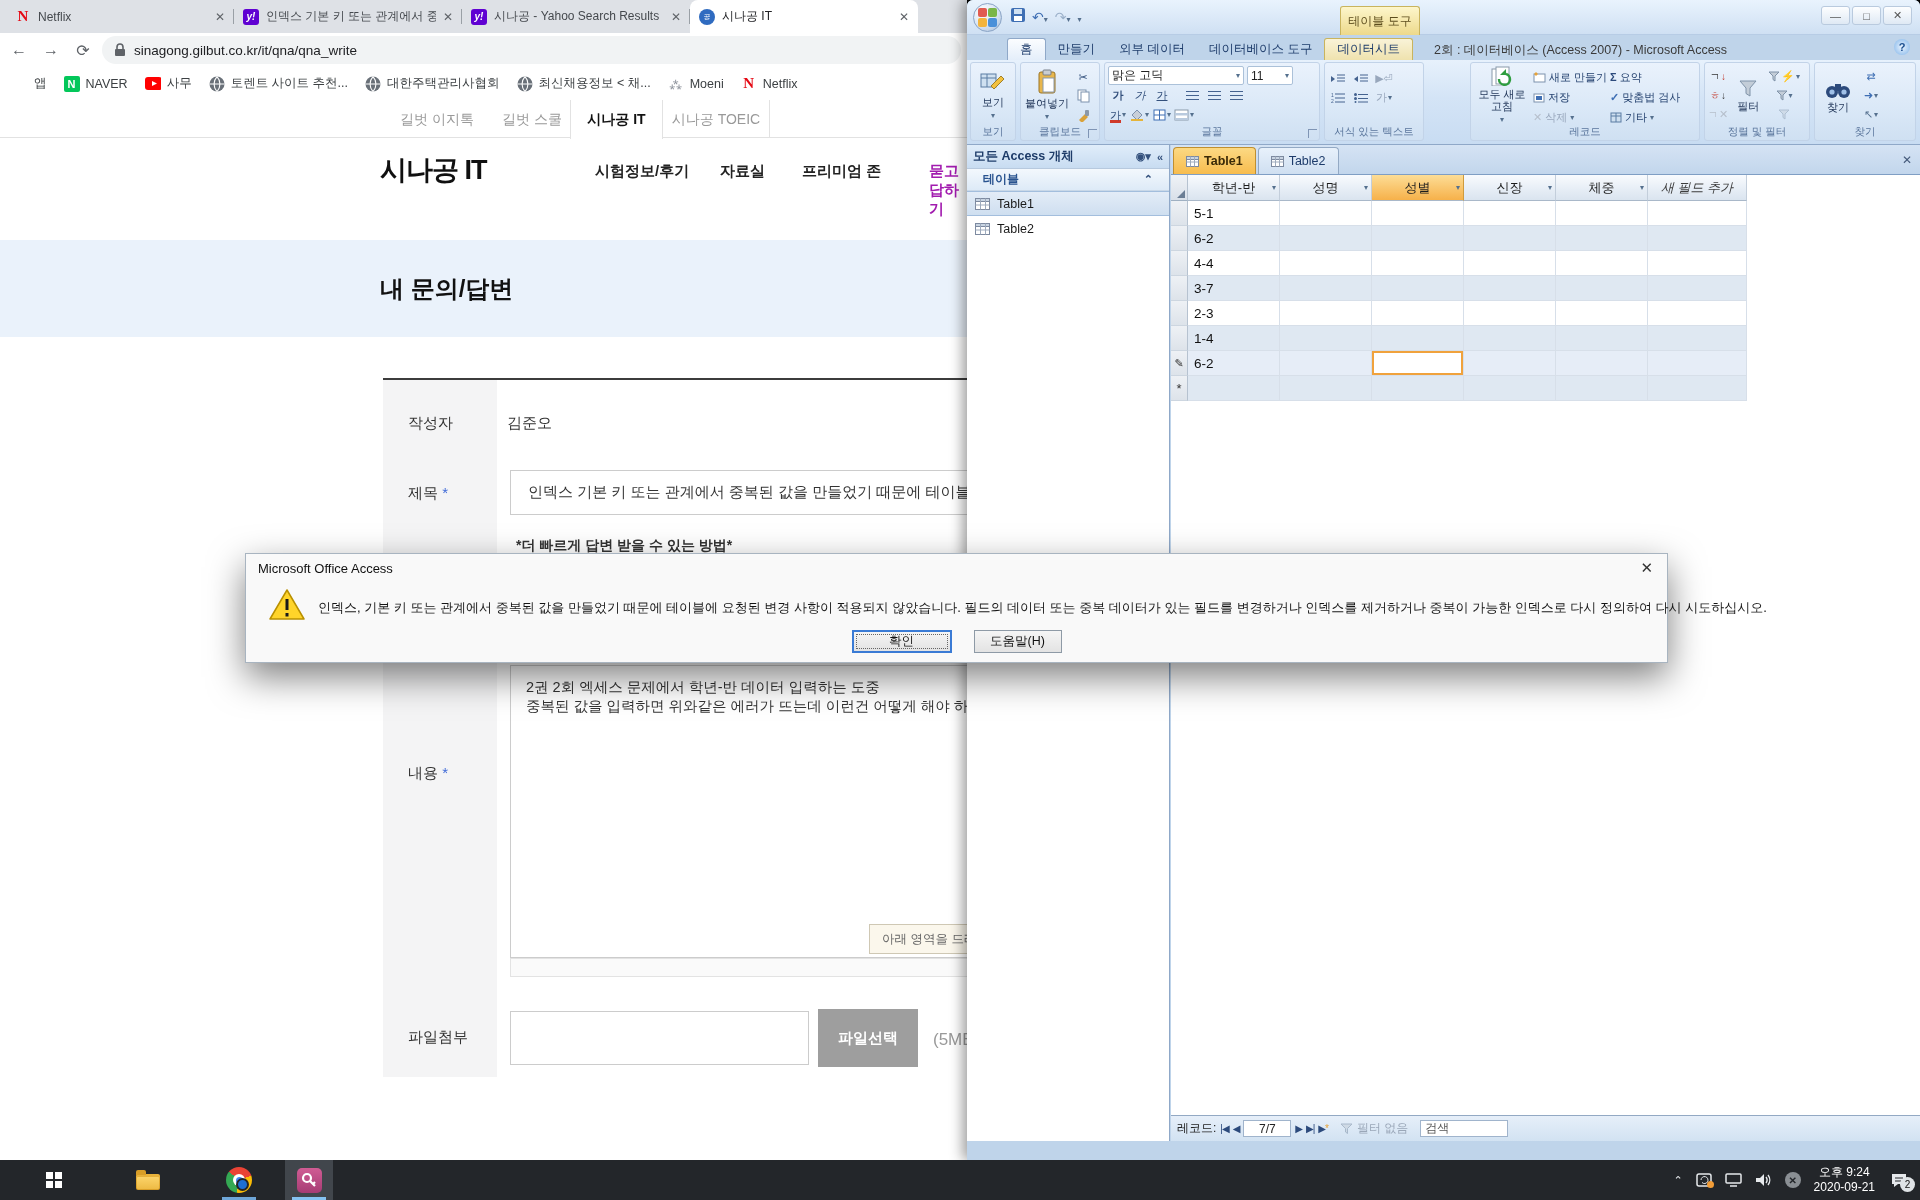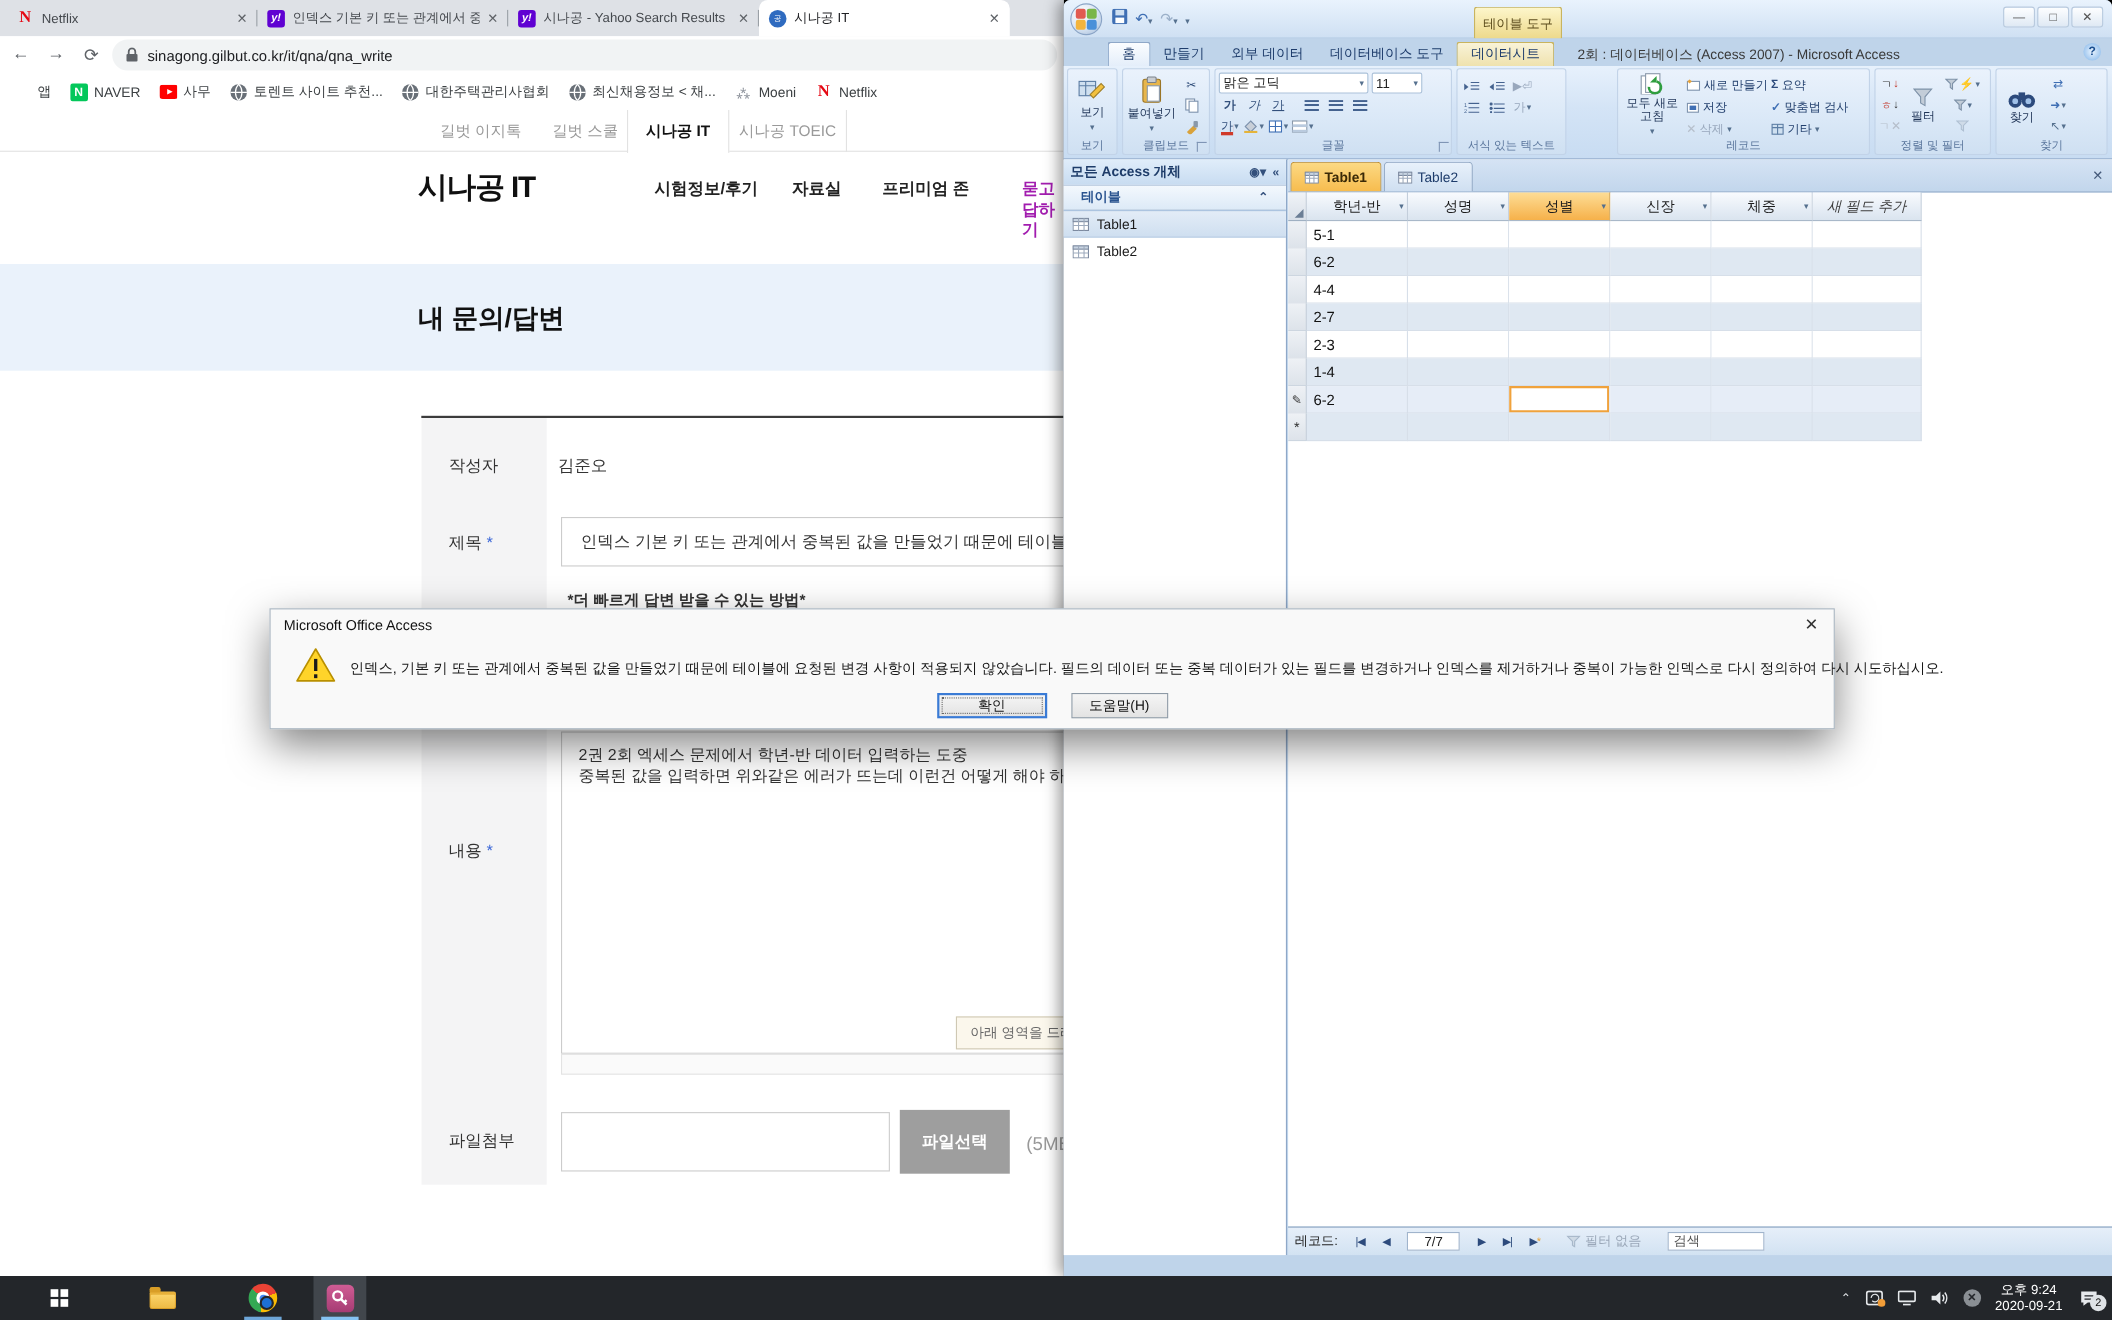--- a/index.html
+++ b/index.html
@@ -114,21 +114,21 @@
   .gh .caret{position:absolute;right:3px;}
   .gh.selcol{background:linear-gradient(#fddd96,#f6b14a);border-right-color:#cf9b3d;}
   .gh.newfield{font-style:italic;color:#3d3d3d;}
   .w0,.w1,.w2,.w3,.w4{width:92px;} .w5{width:99px;}
   .dsrow{display:flex;height:25px;}
   .rowsel{width:17px;background:linear-gradient(#eef1f5,#dde3ea);border-right:1px solid #b6c2d0;border-bottom:1px solid #cdd6e0;display:flex;align-items:center;justify-content:center;font-size:11px;color:#333;flex:none;}
   .dscell{border-right:1px solid #d7dfe9;border-bottom:1px solid #d7dfe9;font-size:13.5px;color:#111;display:flex;align-items:center;padding-left:6px;background:#fff;flex:none;}
   .dsrow.alt .dscell{background:#dfe8f2;}
   .dsrow.current .dscell{background:#e6edf7;}
   .dscell.active-cell{background:#fff !important;box-shadow:inset 0 0 0 2px #f0a23c;}
-  .recnav{position:absolute;left:204px;top:1115px;width:749px;height:26px;background:linear-gradient(#e6eff9,#d2e2f2);border-top:1px solid #93a9c4;display:flex;align-items:center;gap:16px;padding-left:6px;font-size:12px;color:#222;}
+  .recnav{position:absolute;left:204px;top:1115px;width:749px;height:26px;background:linear-gradient(#e6eff9,#d2e2f2);border-top:1px solid #93a9c4;display:flex;align-items:center;gap:4px;padding-left:6px;font-size:12px;color:#222;}
   .rnbtn{color:#2c4a7c;font-size:10px;letter-spacing:-1px;}
   .rnbox{width:48px;height:17px;background:#fff;border:1px solid #a0b4cc;display:flex;align-items:center;justify-content:center;font-size:12px;}
   .rnfilter{color:#9aa7b8;display:flex;gap:4px;margin-left:8px;align-items:center;}
   .rnsearch{width:88px;height:17px;background:#fff;border:1px solid #a0b4cc;font-size:12px;color:#555;display:flex;align-items:center;padding-left:4px;margin-left:8px;}
   .astatus{position:absolute;left:0;top:1141px;width:953px;height:19px;background:linear-gradient(#e9f2fb,#d3e2f2);border-top:1px solid #95abc6;font-size:12px;color:#333;display:flex;align-items:center;padding:0 6px;}
   .astatus .sp{flex:1;}
   .viewbtns{display:flex;gap:1px;margin-left:10px;margin-right:4px;}
   .vbtn{width:19px;height:15px;border:1px solid #9fb2c8;background:linear-gradient(#fff,#dce7f2);display:flex;align-items:center;justify-content:center;font-size:9px;color:#44597a;}
   .vbtn.active{background:linear-gradient(#fbe2a6,#f3c768);border-color:#c19a45;}
 
@@ -720,21 +720,21 @@
               <div class="rowsel"></div>
               <div class="dscell w0">4-4</div>
               <div class="dscell w1"></div>
               <div class="dscell w2"></div>
               <div class="dscell w3"></div>
               <div class="dscell w4"></div>
               <div class="dscell w5"></div>
             </div>
             <div class="dsrow alt">
               <div class="rowsel"></div>
-              <div class="dscell w0">2-7</div>
+              <div class="dscell w0">3-7</div>
               <div class="dscell w1"></div>
               <div class="dscell w2"></div>
               <div class="dscell w3"></div>
               <div class="dscell w4"></div>
               <div class="dscell w5"></div>
             </div>
             <div class="dsrow">
               <div class="rowsel"></div>
               <div class="dscell w0">2-3</div>
               <div class="dscell w1"></div>

